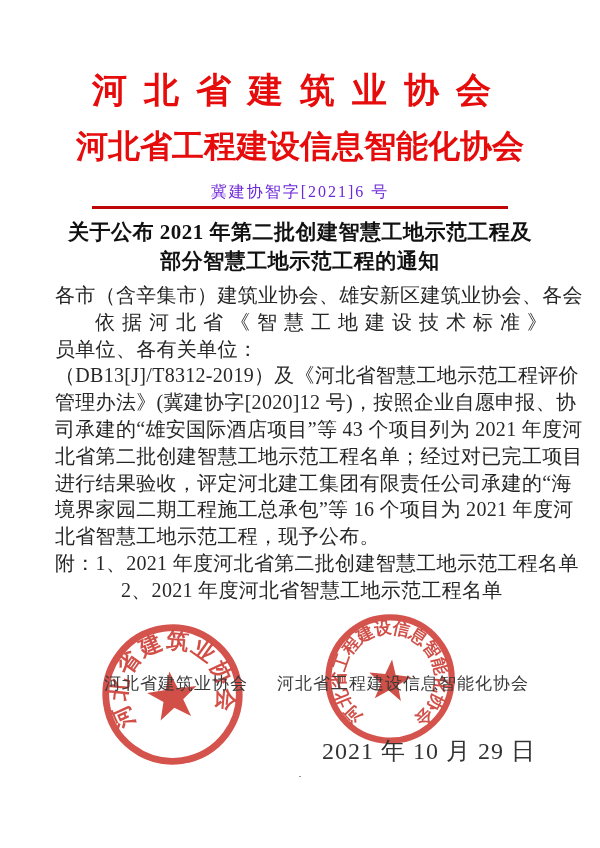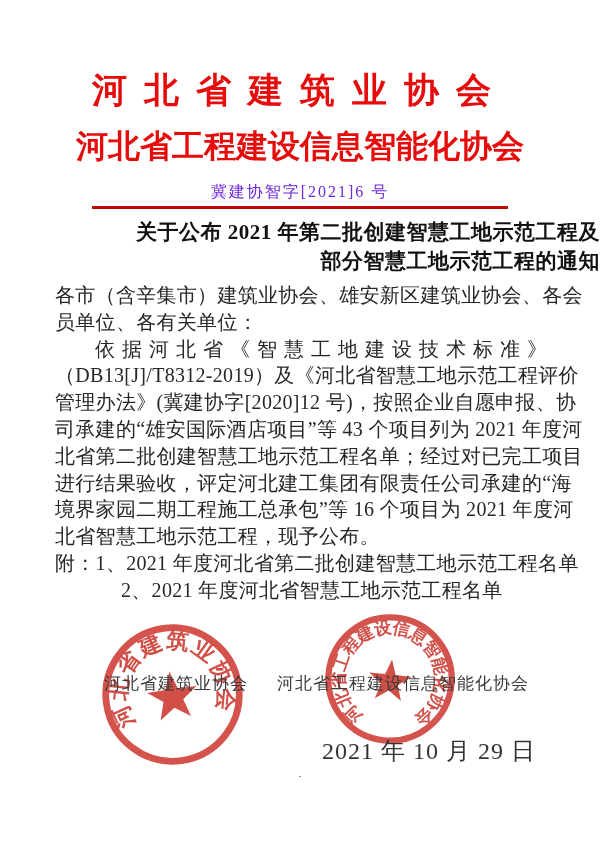--- a/index.html
+++ b/index.html
@@ -22,21 +22,21 @@
     letter-spacing:0px;line-height:44px;margin-top:12px;white-space:nowrap;
   }
   .doc-number{
     font-size:16px;color:#6d28d9;margin-top:14px;line-height:20px;
     letter-spacing:2px;
   }
   .red-rule{
     width:416px;height:3px;background:#bf0606;margin:4px auto 0 auto;
   }
   .notice-title{
-    margin-top:9px;text-align:right;font-weight:bold;color:#111;
+    margin-top:9px;text-align:center;font-weight:bold;color:#111;
     font-size:21px;line-height:29px;letter-spacing:0.5px;
   }
   .doc-body{
     margin:6px 55px 0 55px;
     font-size:20px;line-height:26.8px;color:#262626;
     letter-spacing:0.3px;
   }
   .doc-body .line{white-space:nowrap;}
   .line-spread{letter-spacing:7px;text-indent:40px;}
   .line-indent3{padding-left:66px;}
@@ -85,22 +85,22 @@
     <div class="red-rule"></div>
   </div>
 
   <div class="notice-title">
     <div>关于公布 2021 年第二批创建智慧工地示范工程及</div>
     <div>部分智慧工地示范工程的通知</div>
   </div>
 
   <div class="doc-body">
     <div class="line">各市（含辛集市）建筑业协会、雄安新区建筑业协会、各会</div>
+    <div class="line line-spread">依据河北省《智慧工地建设技术标准》</div>
     <div class="line">员单位、各有关单位：</div>
-    <div class="line line-spread">依据河北省《智慧工地建设技术标准》</div>
     <div class="line">（DB13[J]/T8312-2019）及《河北省智慧工地示范工程评价</div>
     <div class="line">管理办法》(冀建协字[2020]12 号)，按照企业自愿申报、协</div>
     <div class="line">司承建的“雄安国际酒店项目”等 43 个项目列为 2021 年度河</div>
     <div class="line">北省第二批创建智慧工地示范工程名单；经过对已完工项目</div>
     <div class="line">进行结果验收，评定河北建工集团有限责任公司承建的“海</div>
     <div class="line">境界家园二期工程施工总承包”等 16 个项目为 2021 年度河</div>
     <div class="line">北省智慧工地示范工程，现予公布。</div>
     <div class="line">附：1、2021 年度河北省第二批创建智慧工地示范工程名单</div>
     <div class="line line-indent3">2、2021 年度河北省智慧工地示范工程名单</div>
   </div>

